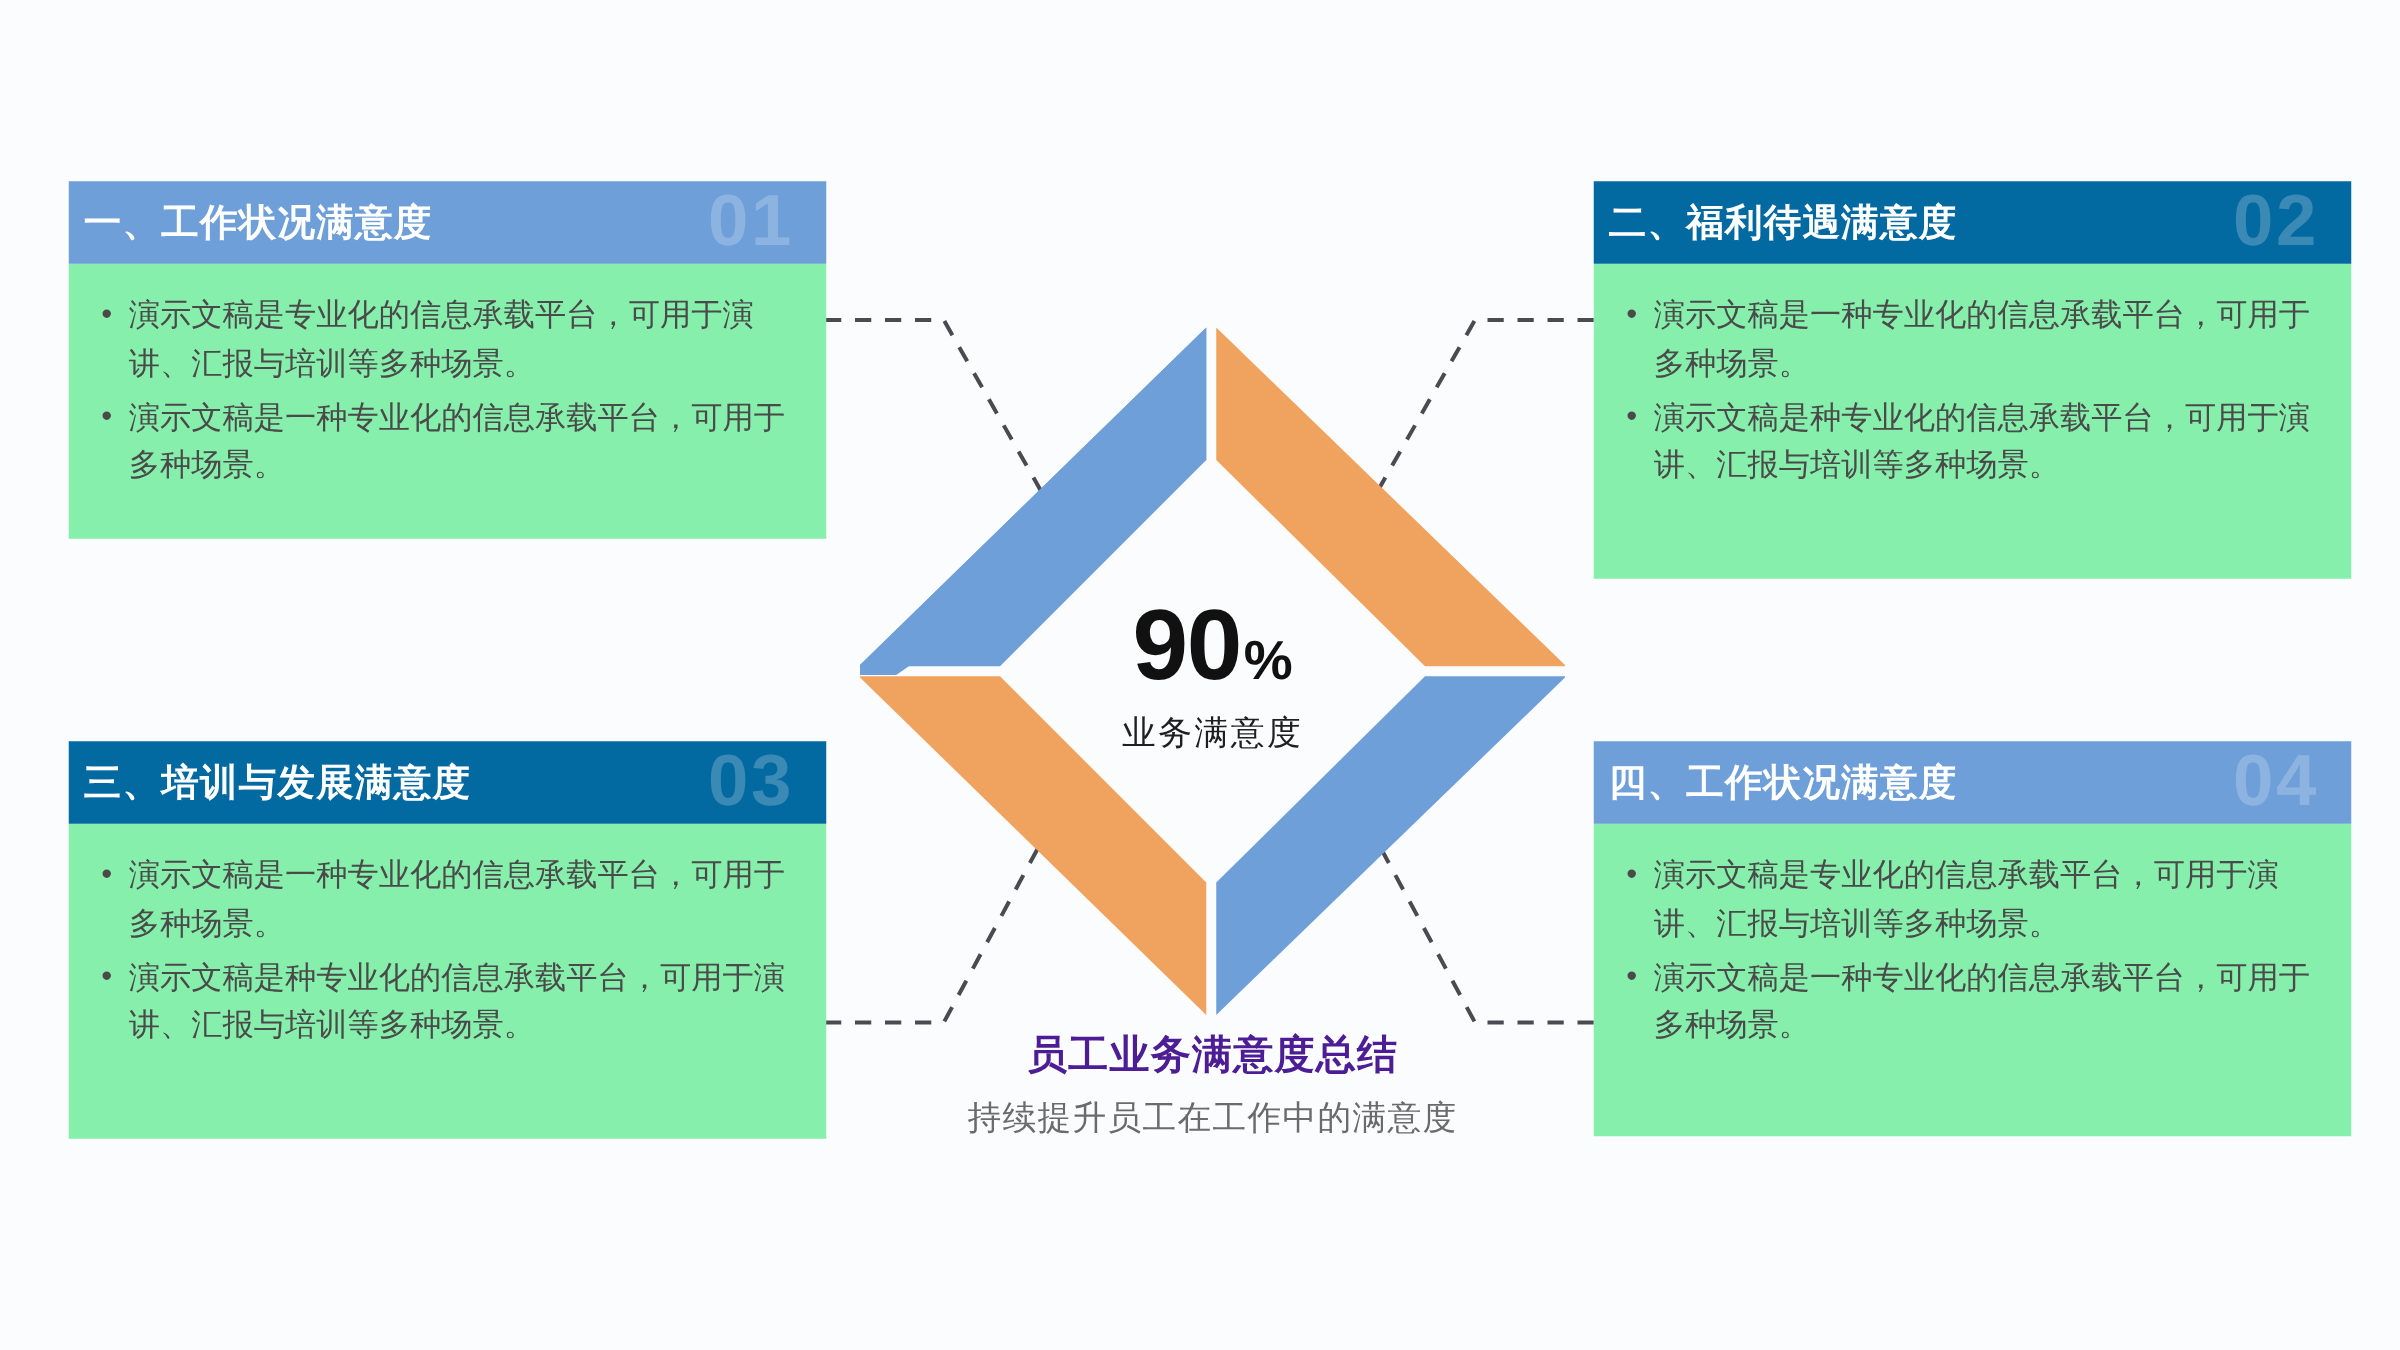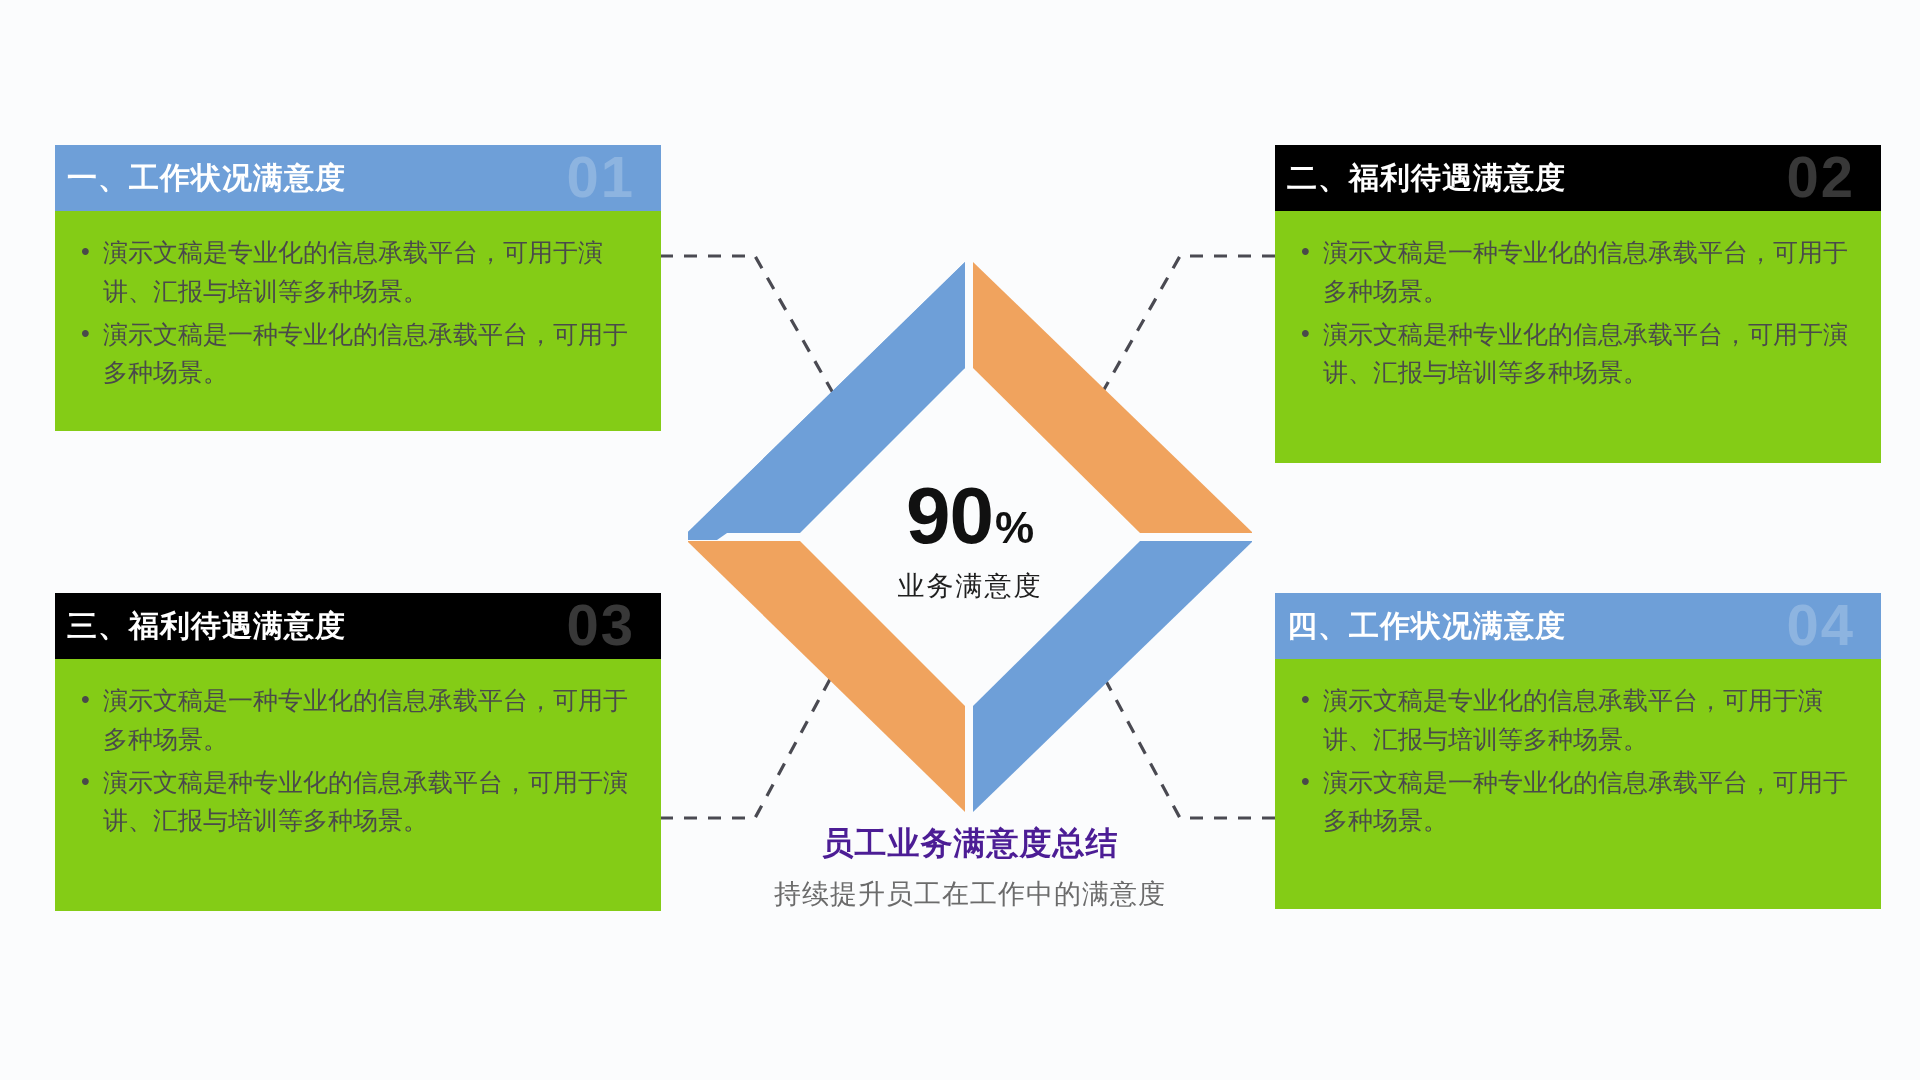--- a/index.html
+++ b/index.html
@@ -38,21 +38,21 @@
     top: 50%;
     transform: translateY(-52%);
     font-size: 58px;
     font-weight: bold;
     color: rgba(255,255,255,0.22);
     letter-spacing: 2px;
     z-index: 1;
     line-height: 1;
   }
   .panel-body {
-    background: #84cc16;
+    background: #86efac;
     padding: 22px 26px 24px 22px;
   }
   .bullet-list { list-style: none; }
   .bullet-list li {
     position: relative;
     padding-left: 26px;
     font-size: 25px;
     line-height: 1.55;
     color: #4a4a4a;
     margin-bottom: 4px;
@@ -70,21 +70,21 @@
   .p2 { left: 1275px; top: 145px; }
   .p3 { left: 55px;   top: 593px; }
   .p4 { left: 1275px; top: 593px; }
 
   .p1 .panel-body { height: 220px; }
   .p2 .panel-body { height: 252px; }
   .p3 .panel-body { height: 252px; }
   .p4 .panel-body { height: 250px; }
 
   .head-blue   { background: #6e9fd8; }
-  .head-orange { background: #000000; }
+  .head-orange { background: #0369a1; }
 
   
   #diamond {
     position: absolute;
     left: 670px; top: 240px;
     width: 600px; height: 600px;
   }
   #diamond svg { display: block; }
   .center-text {
     position: absolute;
@@ -191,21 +191,21 @@
     <div class="panel-body">
       <ul class="bullet-list">
         <li>演示文稿是一种专业化的信息承载平台，可用于多种场景。</li>
         <li>演示文稿是种专业化的信息承载平台，可用于演讲、汇报与培训等多种场景。</li>
       </ul>
     </div>
   </div>
 
   <div class="panel p3">
     <div class="panel-head head-orange">
-      <span class="title">三、福利待遇满意度</span>
+      <span class="title">三、培训与发展满意度</span>
       <span class="wm">03</span>
     </div>
     <div class="panel-body">
       <ul class="bullet-list">
         <li>演示文稿是一种专业化的信息承载平台，可用于多种场景。</li>
         <li>演示文稿是种专业化的信息承载平台，可用于演讲、汇报与培训等多种场景。</li>
       </ul>
     </div>
   </div>
 

